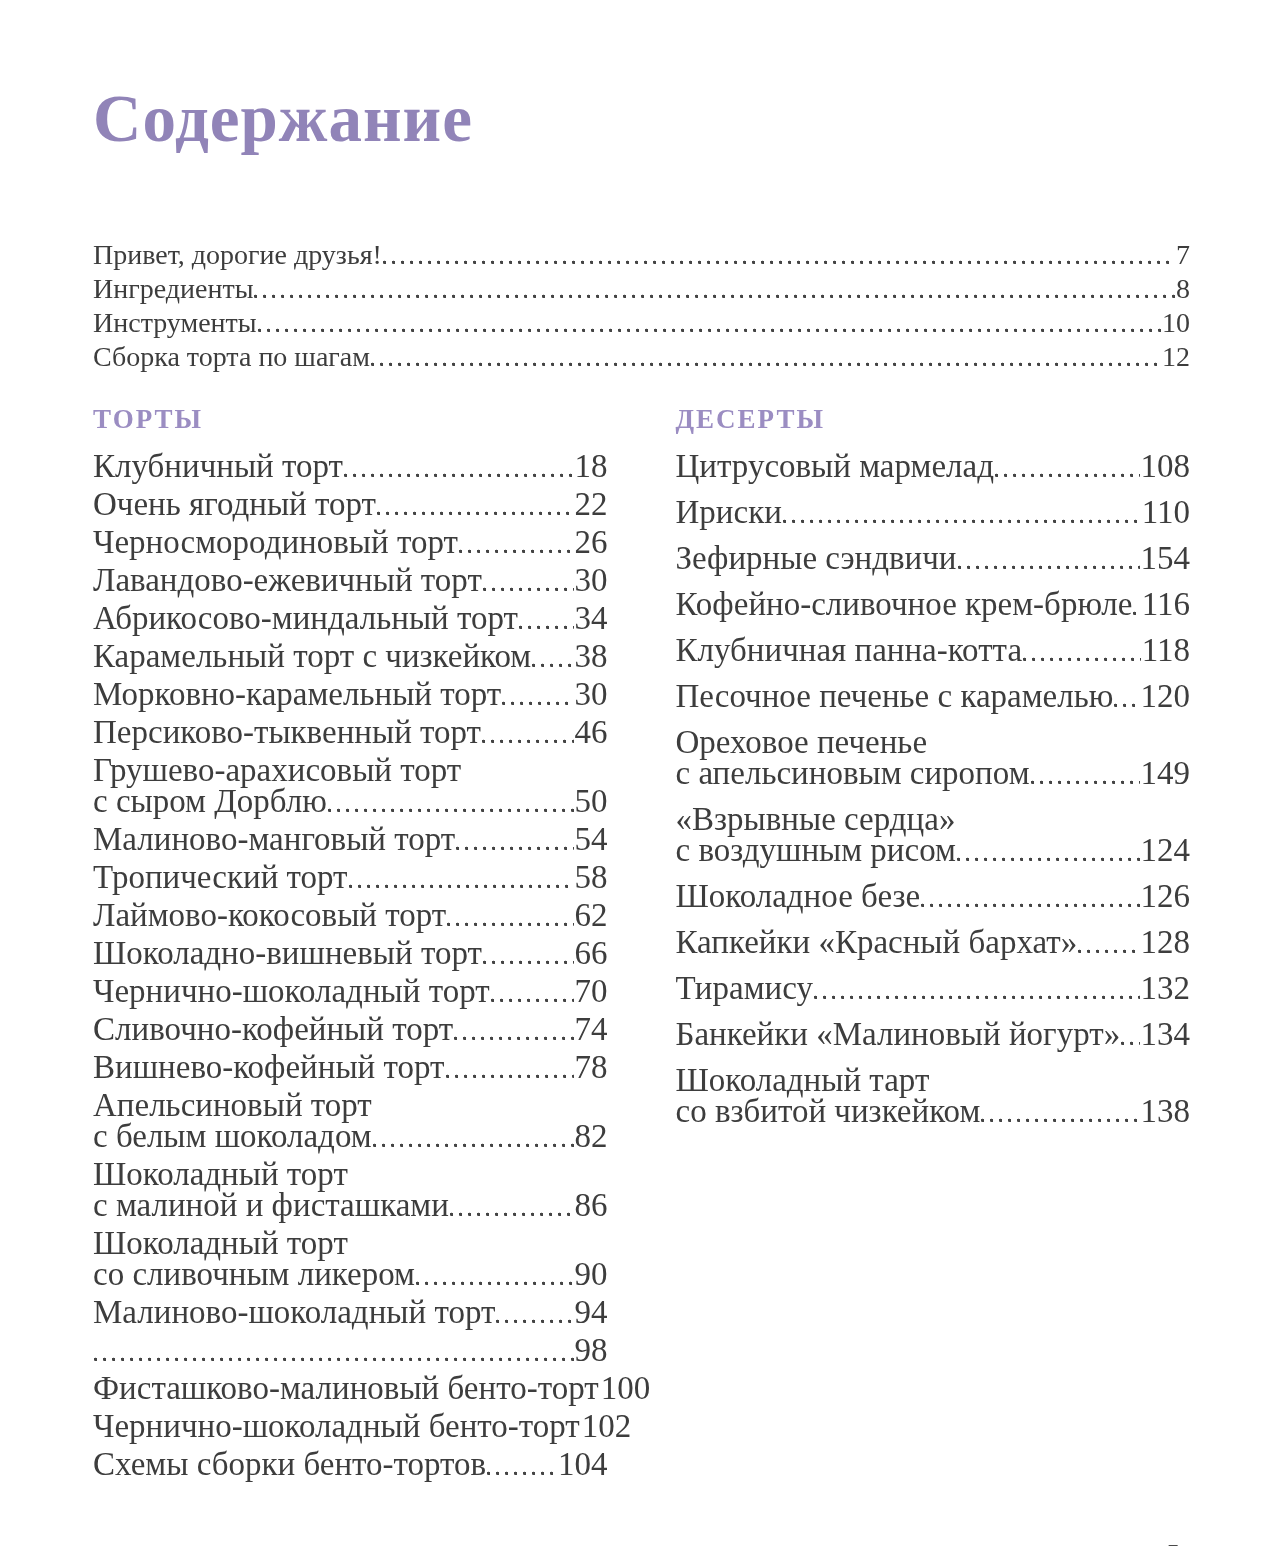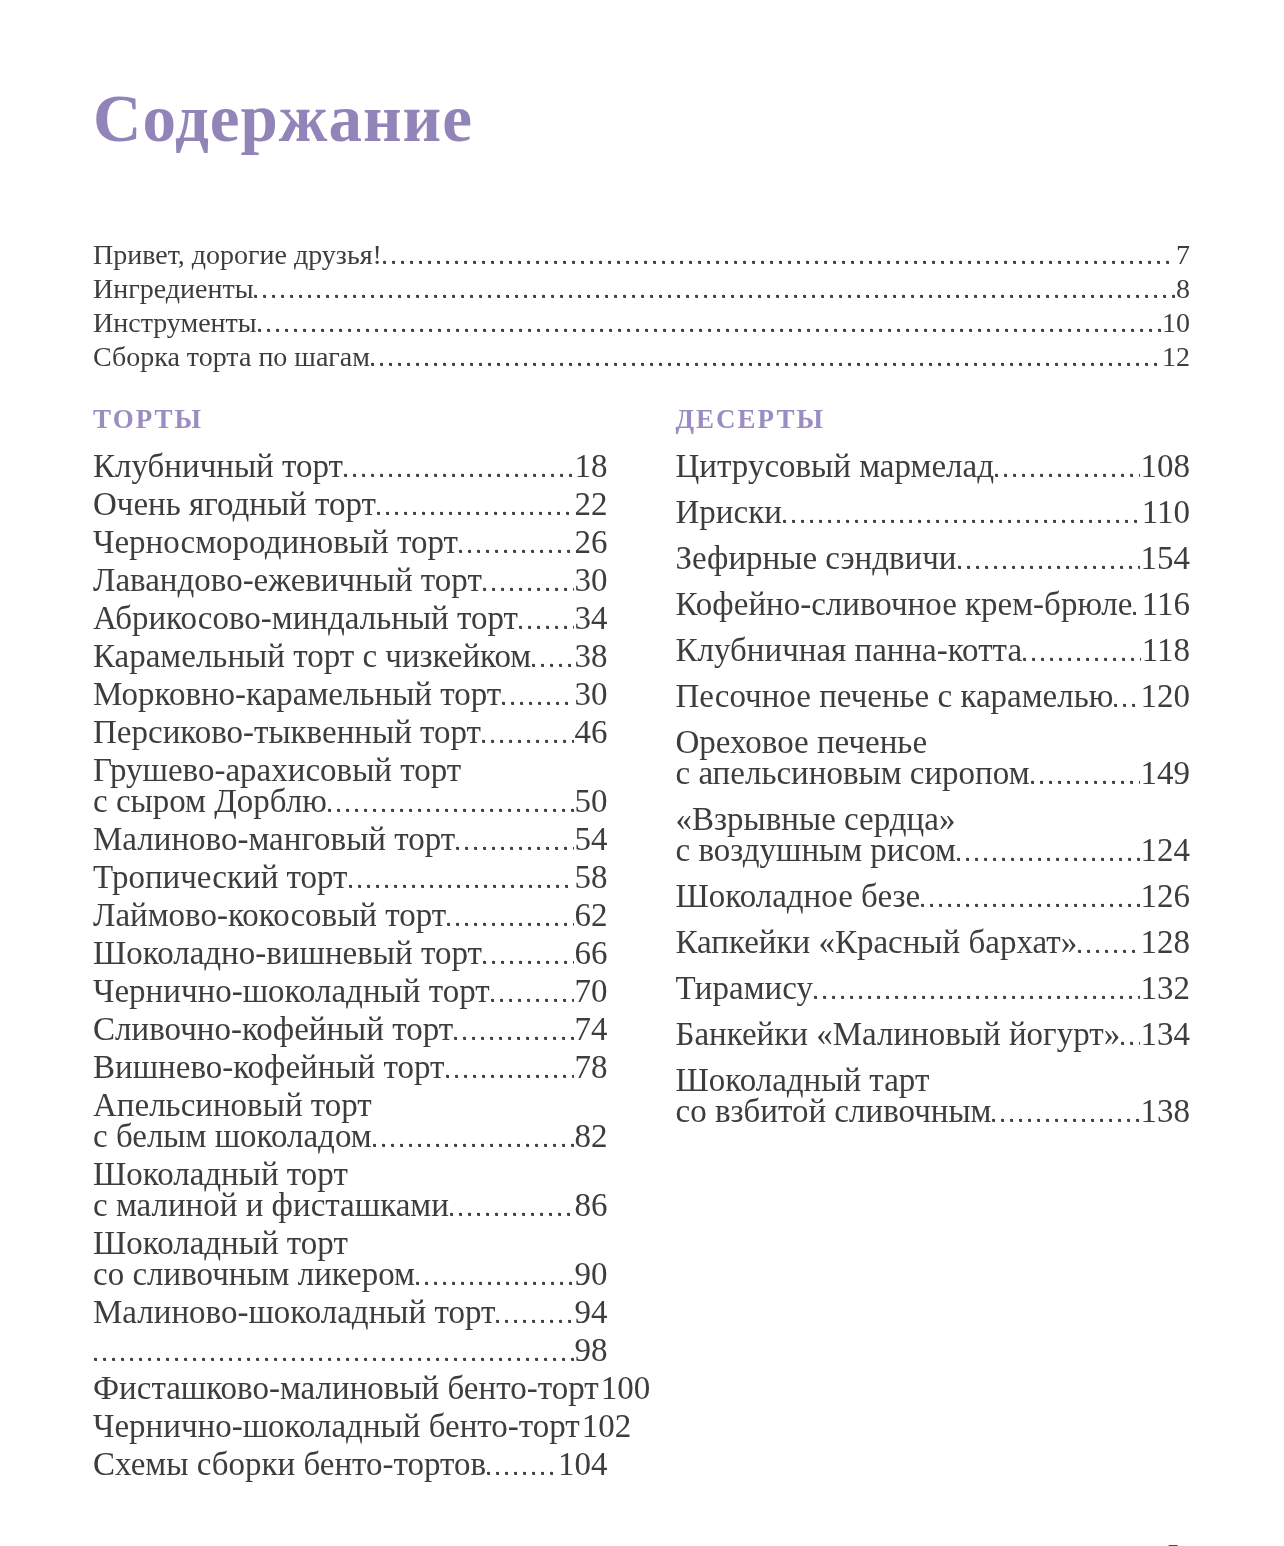--- a/index.html
+++ b/index.html
@@ -356,21 +356,21 @@
           <div class="entry">
             <div class="line leader">
               <span class="label">Банкейки «Малиновый йогурт»</span>
               <span class="dots"></span>
               <span class="pagenum">134</span>
             </div>
           </div>
           <div class="entry">
             <div class="line"><span class="label">Шоколадный тарт</span></div>
             <div class="line leader">
-              <span class="label">со взбитой сливочным</span>
+              <span class="label">со взбитой чизкейком</span>
               <span class="dots"></span>
               <span class="pagenum">138</span>
             </div>
           </div>
         </div>
     </section>
   </div>
 
   <div class="folio">5</div>
 </div>

